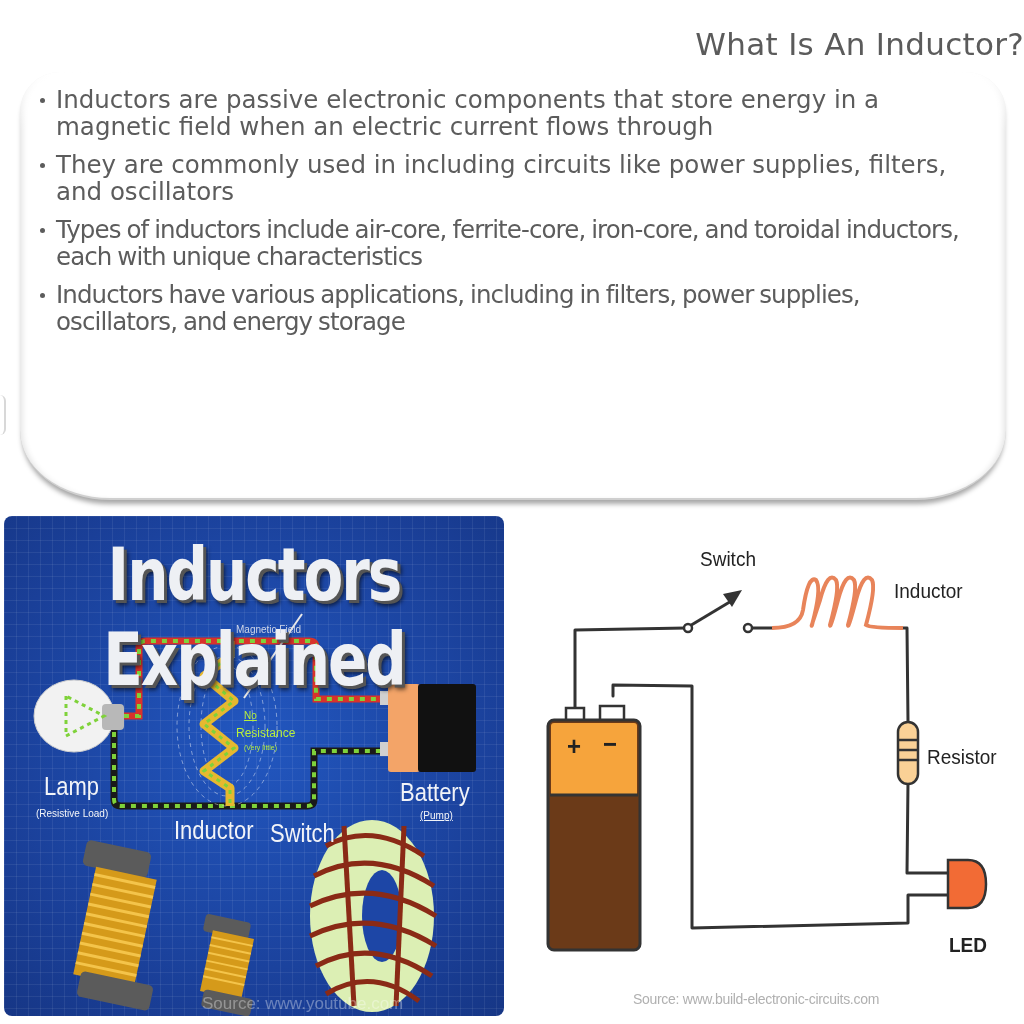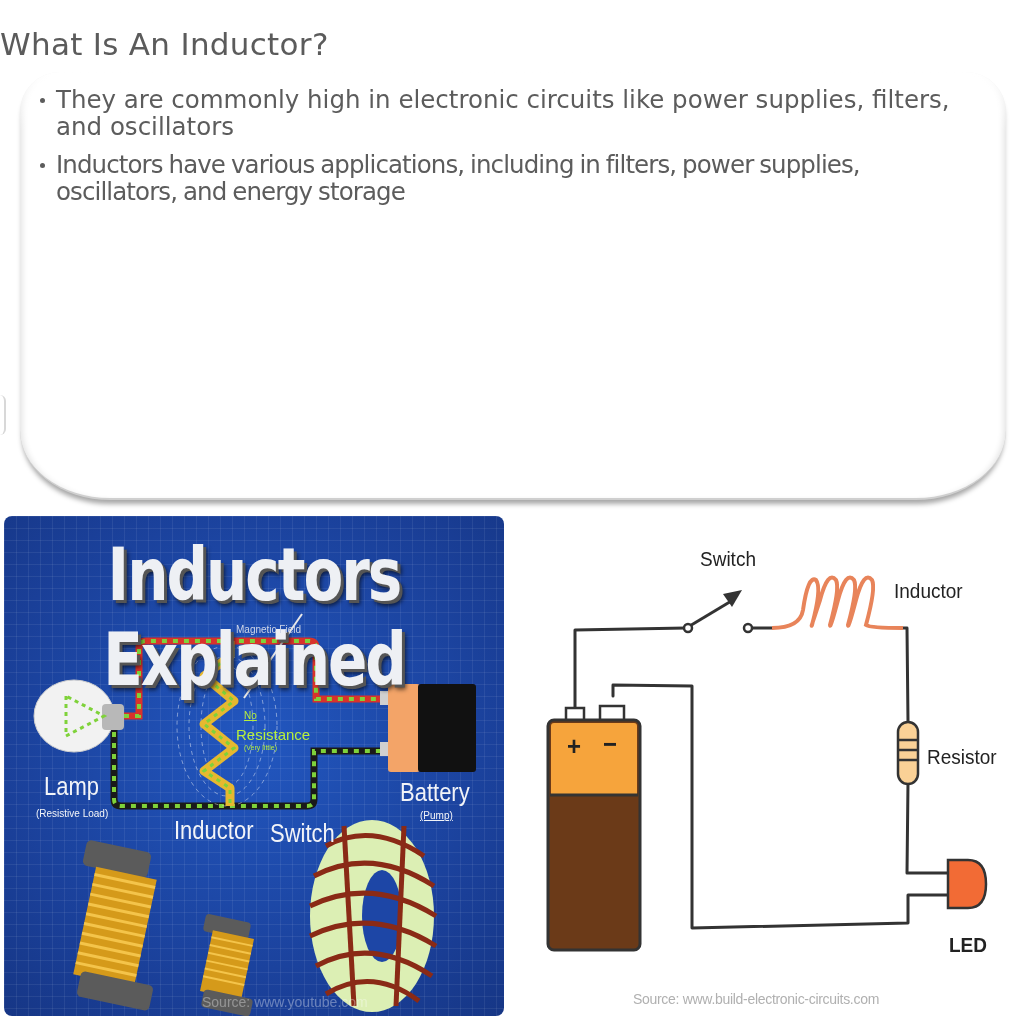--- a/index.html
+++ b/index.html
@@ -1,20 +1,20 @@
 <!DOCTYPE html>
 <html><head>
   <meta charset="utf-8">
   <style>
     * { margin: 0; padding: 0; box-sizing: border-box; }
     html, body { width: 1024px; height: 1024px; background: #ffffff; overflow: hidden; }
     body { position: relative; font-family: "DejaVu Sans", sans-serif; }
 
     .page-title {
-      position: absolute; top: 26px; left: 0; width: 1024px; text-align: left;
+      position: absolute; top: 26px; left: 0; width: 1024px; text-align: right;
       font-size: 31px; color: #5b5b5b; font-weight: normal; letter-spacing: 0.3px;
     }
 
     .card {
       position: absolute; left: 20px; top: 72px; width: 986px; height: 428px;
       border-radius: 40px 40px 90px 90px / 40px 40px 70px 70px;
       background: #ffffff;
       box-shadow: inset 6px 0 6px -4px rgba(0,0,0,0.12), inset -6px 0 6px -4px rgba(0,0,0,0.12),
                   0 6px 5px -2px rgba(0,0,0,0.35);
       border-bottom: 2px solid #cfcfcf;
@@ -56,21 +56,21 @@
       position: absolute; left: 0; top: 16px; width: 500px; text-align: center;
       font-family: "DejaVu Sans", sans-serif; font-weight: bold; font-size: 58px;
       color: #eef0f4; letter-spacing: -2px;
       text-shadow: 3px 3px 0 #555, 4px 4px 4px rgba(0,0,0,0.6);
       transform: scaleY(1.25); transform-origin: top center;
     }
     .lbl { position: absolute; color: #f2f4f8; font-family: "Liberation Sans", sans-serif; text-align: center; }
     .lbl.big { font-size: 22px; transform: scaleY(1.15); }
     .lbl.small { font-size: 10px; }
     .lbl.green { color: #b8f03c; }
-    .lbl.wm { color: rgba(255,255,255,0.35); font-size: 14px; }
+    .lbl.wm { color: rgba(255,255,255,0.35); font-size: 17px; }
 
     
     .panel-right { position: absolute; left: 520px; top: 530px; width: 504px; height: 494px; }
     .panel-right svg { position: absolute; left: 0; top: 0; }
     .diag-lbl { position: absolute; font-family: "Liberation Sans", sans-serif; font-size: 19px; color: #222; transform: scaleY(1.1); }
     .source-note {
       position: absolute; left: 633px; top: 991px; font-family: "Liberation Sans", sans-serif;
       font-size: 14px; color: #b0b0b0; letter-spacing: -0.3px;
     }
   </style>
@@ -79,21 +79,23 @@
 
 <h1 class="page-title">What Is An Inductor?</h1>
 
 <div class="left-edge-mark"></div>
 
 <div class="card">
   <div class="card-fade"></div>
 </div>
 
 <ul class="bullets">
-  <li>They are commonly high in electronic circuits like power supplies, filters, and oscillators</li>
+  <li>Inductors are passive electronic components that store energy in a magnetic field when an electric current flows through</li>
+  <li>They are commonly used in including circuits like power supplies, filters, and oscillators</li>
+  <li class="condensed">Types of inductors include air-core, ferrite-core, iron-core, and toroidal inductors, each with unique characteristics</li>
   <li class="condensed">Inductors have various applications, including in filters, power supplies, oscillators, and energy storage</li>
 </ul>
 
 <div class="panel-left">
   <svg width="500" height="500" viewBox="0 0 500 500">
 
     <path d="M120 200 L135 200 L135 132 Q135 125 142 125 L305 125 Q312 125 312 132 L312 183 L385 183" fill="none" stroke="#d8332b" stroke-width="7" stroke-linecap="round"></path>
     <path d="M120 200 L135 200 L135 132 Q135 125 142 125 L305 125 Q312 125 312 132 L312 183 L385 183" fill="none" stroke="#7fd23a" stroke-width="4" stroke-dasharray="5 6"></path>
 
     <path d="M110 205 L110 283 Q110 290 117 290 L303 290 Q310 290 310 283 L310 235 L385 235" fill="none" stroke="#1a1a1a" stroke-width="7" stroke-linecap="round"></path>
@@ -165,21 +167,21 @@
         <path d="M322 330 Q368 305 420 340"></path>
           <path d="M322 478 Q368 450 415 485"></path>
         <path d="M340 310 L350 490"></path>
           <path d="M400 310 L392 490"></path>
       </g>
     </g>
   </svg>
   <div class="hero-title">Inductors Explained</div>
   <div class="lbl small" style="left:232px;top:108px;color:#cfd6e8;">Magnetic Field</div>
   <div class="lbl green" style="left:240px;top:194px;font-size:10px;text-decoration:underline;">No</div>
-  <div class="lbl green" style="left:232px;top:210px;font-size:15px;">Resistance</div>
+  <div class="lbl green" style="left:232px;top:210px;font-size:12px;">Resistance</div>
   <div class="lbl green" style="left:240px;top:228px;font-size:7px;">(Very little)</div>
   <div class="lbl big" style="left:40px;top:258px;">Lamp</div>
   <div class="lbl small" style="left:32px;top:292px;">(Resistive Load)</div>
   <div class="lbl big" style="left:170px;top:302px;">Inductor</div>
   <div class="lbl big" style="left:266px;top:305px;">Switch</div>
   <div class="lbl big" style="left:396px;top:264px;">Battery</div>
   <div class="lbl small" style="left:416px;top:294px;text-decoration:underline;">(Pump)</div>
   <div class="lbl wm" style="left:198px;top:478px;">Source: www.youtube.com</div>
 </div>
 

